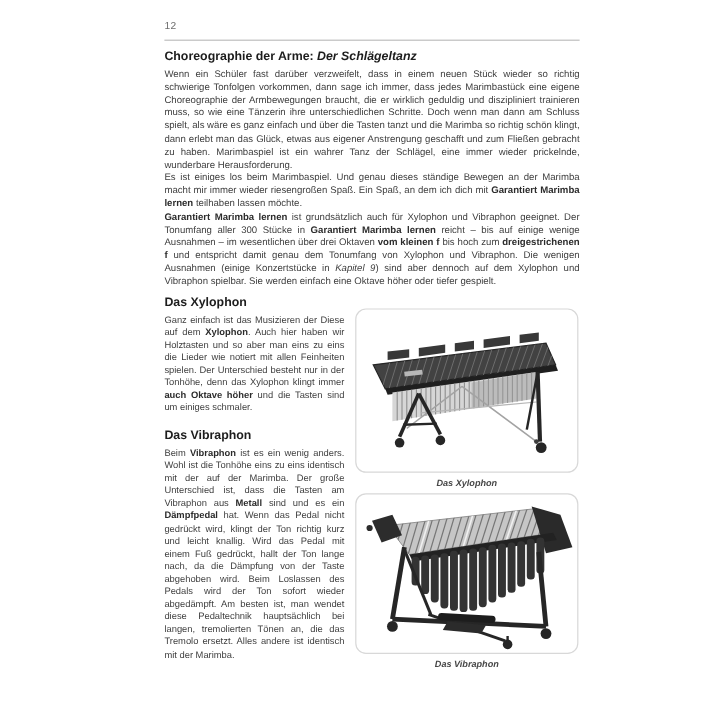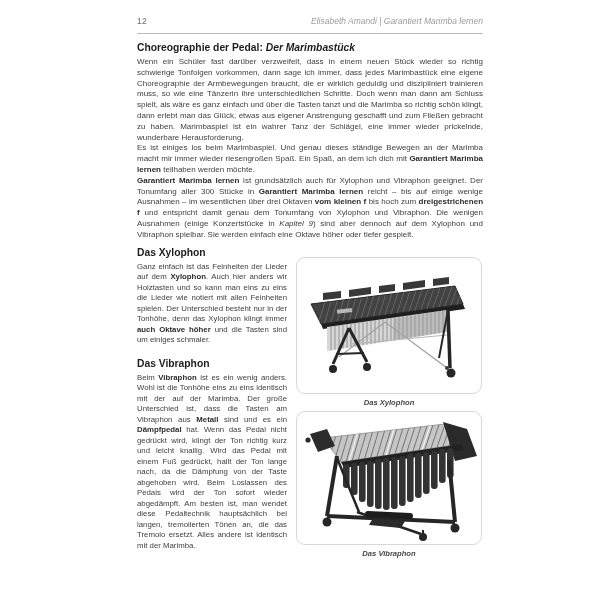--- a/index.html
+++ b/index.html
@@ -31,35 +31,34 @@
   .caption.c2{top:549px;}
 </style>
 </head>
 <body>
 
 <div class="stage">
   <div class="content">
 
     <div class="header">
       <span class="pagenum">12</span>
-      <span class="runhead">Elisabeth Amandi | Garantiert Marimba lernen</span>
     </div>
 
-    <h3 class="sec"><span>Choreographie der Pedal: </span><em>Der Marimbastück</em></h3>
+    <h3 class="sec"><span>Choreographie der Arme: </span><em>Der Schlägeltanz</em></h3>
 
     <p class="body"><span>Wenn ein Schüler fast darüber verzweifelt, dass in einem neuen Stück wieder so richtig schwierige Tonfolgen vorkommen, dann sage ich immer, dass jedes Marimbastück eine eigene Choreographie der Armbewegungen braucht, die er wirklich geduldig und diszipliniert trainieren muss, so wie eine Tänzerin ihre unterschiedlichen Schritte. Doch wenn man dann am Schluss spielt, als wäre es ganz einfach und über die Tasten tanzt und die Marimba so richtig schön klingt, dann erlebt man das Glück, etwas aus eigener Anstrengung geschafft und zum Fließen gebracht zu haben. Marimbaspiel ist ein wahrer Tanz der Schlägel, eine immer wieder prickelnde, wunderbare Herausforderung.</span></p>
 
-    <p class="body"><span>Es ist einiges los beim Marimbaspiel. Und genau dieses ständige Bewegen an der Marimba macht mir immer wieder riesengroßen Spaß. Ein Spaß, an dem ich dich mit </span><b>Garantiert Marimba lernen</b><span> teilhaben werden möchte.</span></p>
+    <p class="body"><span>Es ist einiges los beim Marimbaspiel. Und genau dieses ständige Bewegen an der Marimba macht mir immer wieder riesengroßen Spaß. Ein Spaß, an dem ich dich mit </span><b>Garantiert Marimba lernen</b><span> teilhaben lassen möchte.</span></p>
 
 
     <p class="body"><b>Garantiert Marimba lernen</b><span> ist grundsätzlich auch für Xylophon und Vibraphon geeignet. Der Tonumfang aller 300 Stücke in </span><b>Garantiert Marimba lernen</b><span> reicht – bis auf einige wenige Ausnahmen – im wesentlichen über drei Oktaven </span><b>vom kleinen f</b><span> bis hoch zum </span><b>dreigestrichenen f</b><span> und entspricht damit genau dem Tonumfang von Xylophon und Vibraphon. Die wenigen Ausnahmen (einige Konzertstücke in </span><em>Kapitel 9</em><span>) sind aber dennoch auf dem Xylophon und Vibraphon spielbar. Sie werden einfach eine Oktave höher oder tiefer gespielt.</span></p>
 
     <div class="cols">
       <h3 class="inst">Das Xylophon</h3>
-      <p class="col"><span>Ganz einfach ist das Feinheiten der Lieder auf dem </span><b>Xylophon</b><span>. Auch hier anders wir Holztasten und so kann man eins zu eins die Lieder wie notiert mit allen Feinheiten spielen. Der Unterschied besteht nur in der Tonhöhe, denn das Xylophon klingt immer </span><b>auch Oktave höher</b><span> und die Tasten sind um einiges schmaler.</span></p>
+      <p class="col"><span>Ganz einfach ist das Musizieren der Diese auf dem </span><b>Xylophon</b><span>. Auch hier haben wir Holztasten und so aber man eins zu eins die Lieder wie notiert mit allen Feinheiten spielen. Der Unterschied besteht nur in der Tonhöhe, denn das Xylophon klingt immer </span><b>auch Oktave höher</b><span> und die Tasten sind um einiges schmaler.</span></p>
 
       <h3 class="inst second">Das Vibraphon</h3>
       <p class="col"><span>Beim </span><b>Vibraphon</b><span> ist es ein wenig anders. Wohl ist die Tonhöhe eins zu eins identisch mit der auf der Marimba. Der große Unterschied ist, dass die Tasten am Vibraphon aus </span><b>Metall</b><span> sind und es ein </span><b>Dämpfpedal</b><span> hat. Wenn das Pedal nicht gedrückt wird, klingt der Ton richtig kurz und leicht knallig. Wird das Pedal mit einem Fuß gedrückt, hallt der Ton lange nach, da die Dämpfung von der Taste abgehoben wird. Beim Loslassen des Pedals wird der Ton sofort wieder abgedämpft. Am besten ist, man wendet diese Pedaltechnik hauptsächlich bei langen, tremolierten Tönen an, die das Tremolo ersetzt. Alles andere ist identisch mit der Marimba.</span></p>
     </div>
   </div>
 
   <figure class="figbox f1">
     <svg viewBox="0 0 184 135">
       <defs>
         <clipPath id="xslab">

